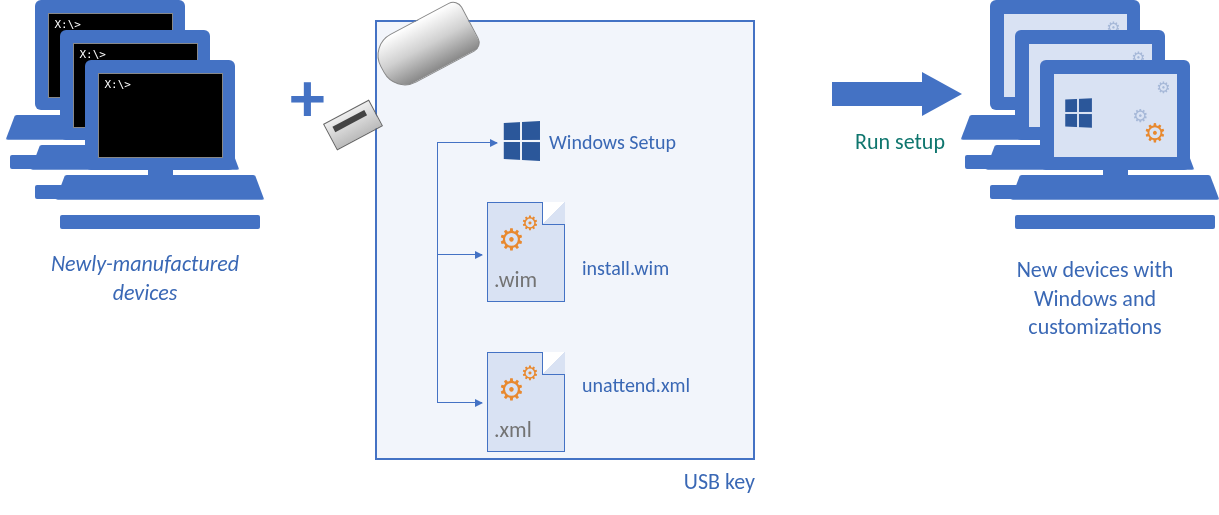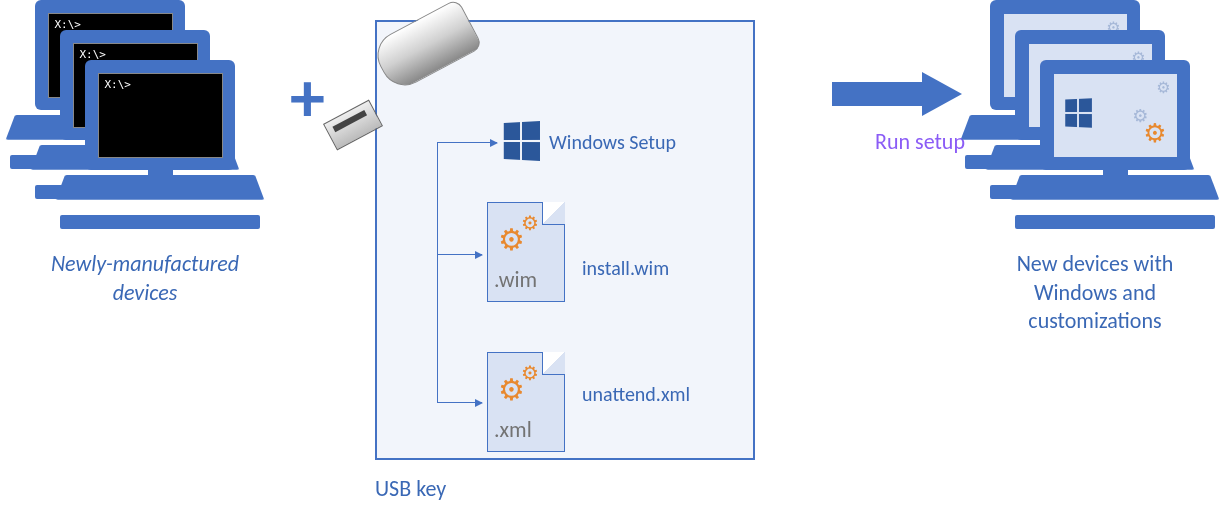--- a/index.html
+++ b/index.html
@@ -96,23 +96,22 @@
     left: 375px; top: 20px;
     width: 380px; height: 440px;
     border: 2px solid #4472c4;
     background: rgba(68,114,196,0.07);
     text-align: right;
   }
   .usb-label {
     position: absolute;
     left: 375px; top: 468px;
     width: 380px;
-    text-align: left;
+    text-align: right;
     font-size: 22px;
-    margin-top: 7px;
   }
 
   
   .usb-drive {
     position: absolute;
     left: -40px; top: 20px;
     width: 170px; height: 120px;
   }
   .usb-body {
     position: absolute;
@@ -190,40 +189,40 @@
   }
   .file-icon .gear-big{ left:10px; top:18px; font-size:30px;}
   .file-icon .gear-small{ left:33px; top:8px; font-size:20px;}
   .file-icon .ext{
     position:absolute; left:6px; bottom:8px;
     font-size:22px; color:#737373;
   }
   .file-wim{ left:110px; top:180px; }
   .file-xml{ left:110px; top:330px; }
   .file-wim-label{ position:absolute; left:205px; top:218px; font-size:20px;margin-top:16px;}
-  .file-xml-label{ position:absolute; left:205px; top:360px; font-size:20px;}
+  .file-xml-label{ position:absolute; left:205px; top:351px; font-size:20px;}
 
   
   .big-arrow {
     position:absolute; left:832px; top:72px;
     width:130px; height:44px;
   }
   .big-arrow .shaft{
     position:absolute; left:0; top:10px; width:90px; height:24px;
     background:#4472c4;
   }
   .big-arrow .head{
     position:absolute; left:90px; top:0;
     border-left:40px solid #4472c4;
     border-top:22px solid transparent;
     border-bottom:22px solid transparent;
   }
   .run-setup {
-    position:absolute; left:860px; top:128px;
-    font-size:22px; color:#8b5cf6; text-align:center; width:120px; line-height:1.25;
+    position:absolute; left:840px; top:128px;
+    font-size:22px; color:#0f766e; text-align:center; width:120px; line-height:1.25;
   }
 
   
   .right-laptops {
     position:absolute; left:965px; top:0;
     width:250px; height:250px;
   }
   .right-laptops .laptop .screen{
     background:#d9e2f3;
     border:1px solid #4472c4;
@@ -241,21 +240,21 @@
   .screen .g1{position:absolute; right:10px; bottom:8px; font-size:26px; color:#e8892f;}
   .screen .g2{position:absolute; right:28px; bottom:30px; font-size:18px; color:#a6b8d8;}
   .screen .g3{position:absolute; right:6px; top:4px; font-size:16px; color:#a6b8d8;}
 
   .right-laptops .laptop:nth-child(1){ left:0; top:0; }
   .right-laptops .laptop:nth-child(2){ left:25; top:30px; } 
   .right-laptops .laptop:nth-child(2){ left:25px; top:30px; }
   .right-laptops .laptop:nth-child(3){ left:50px; top:60px; }
 
   .right-label{
-    position:absolute; left:975px; top:250px; width:240px;
+    position:absolute; left:975px; top:256px; width:240px;
   }
 </style>
 </head>
 <body>
 
 <div class="left-laptops">
   <div class="laptop">
     <div class="screen-frame">
         <div class="screen">X:\&gt;</div>
       </div>

